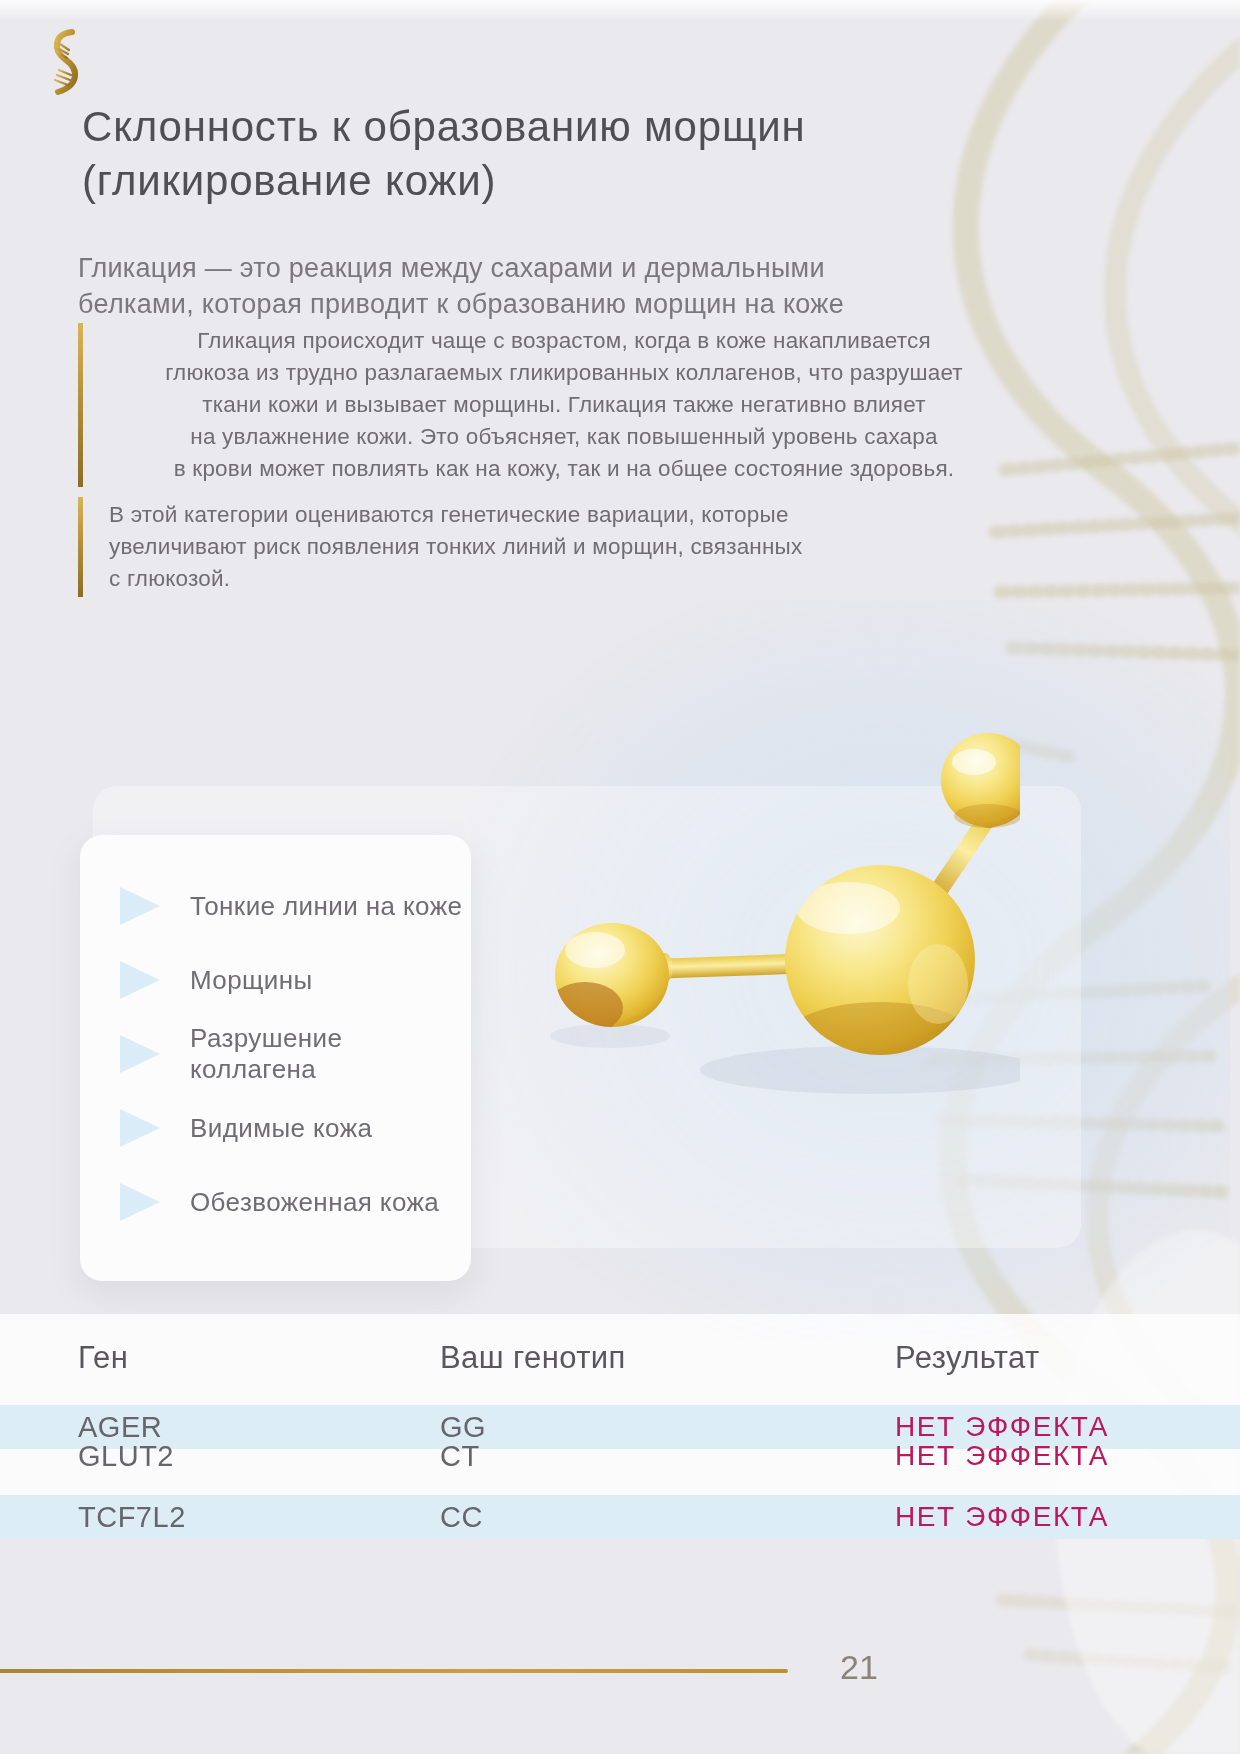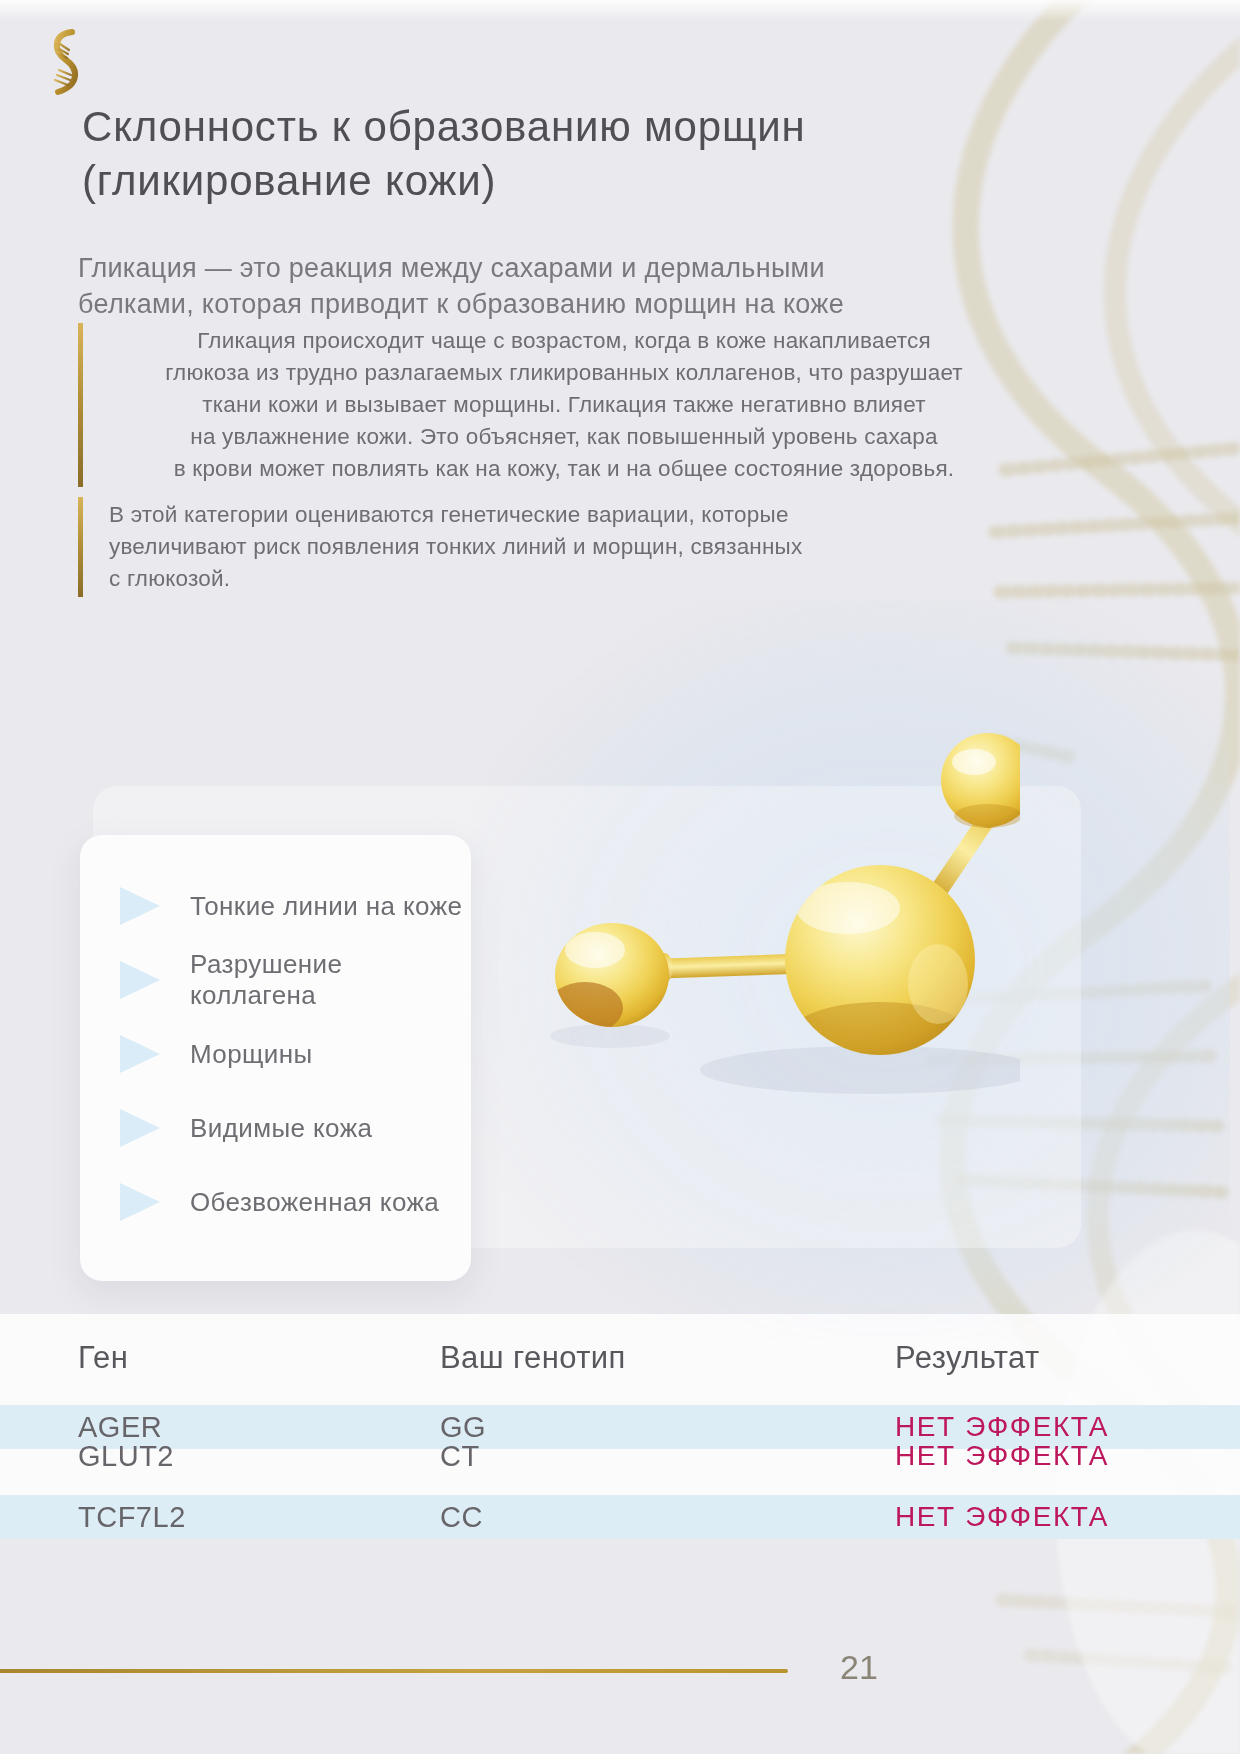--- a/index.html
+++ b/index.html
@@ -139,25 +139,25 @@
 
 
   <div class="signs-backdrop"></div>
   <div class="signs-card">
     <div class="sign-item">
       <span class="tri"></span>
       <span class="sign-label">Тонкие линии на коже</span>
     </div>
     <div class="sign-item">
       <span class="tri"></span>
+      <span class="sign-label">Морщины</span>
+    </div>
+    <div class="sign-item">
+      <span class="tri"></span>
       <span class="sign-label">Разрушение коллагена</span>
-    </div>
-    <div class="sign-item">
-      <span class="tri"></span>
-      <span class="sign-label">Морщины</span>
     </div>
     <div class="sign-item">
       <span class="tri"></span>
       <span class="sign-label">Видимые кожа</span>
     </div>
     <div class="sign-item">
       <span class="tri"></span>
       <span class="sign-label">Обезвоженная кожа</span>
     </div>
   </div>

